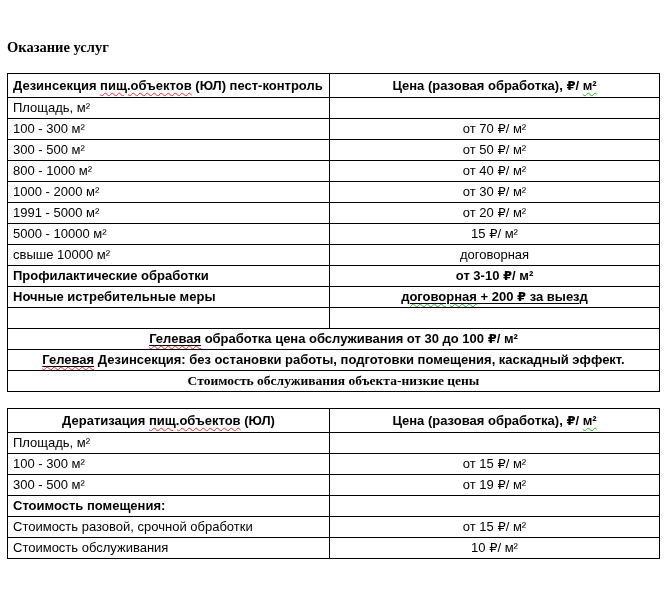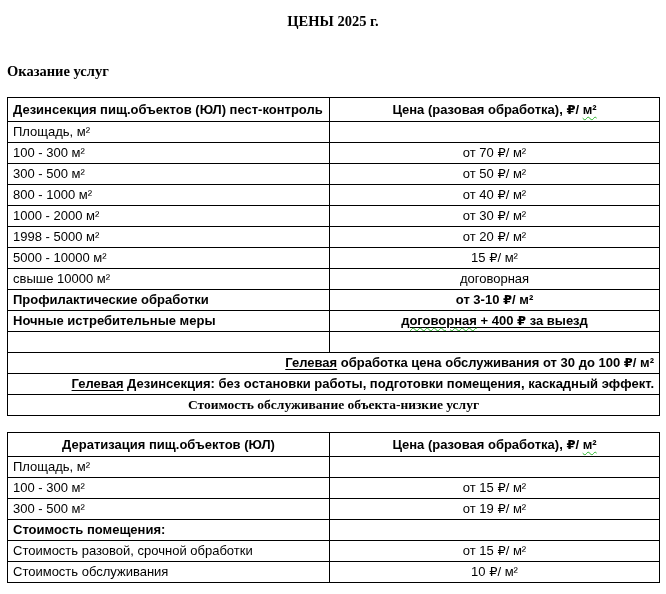--- a/index.html
+++ b/index.html
@@ -46,28 +46,29 @@
     height: 16px;
     padding: 2px 5px;
     vertical-align: middle;
     overflow: hidden;
     white-space: nowrap;
   }
   td.hdr { font-weight: bold; height: 19px; }
   td.left   { text-align: left; }
   td.center { text-align: center; }
   td.bold   { font-weight: bold; }
-  td.merged { text-align: right; font-weight: bold; }
+  td.merged { text-align: center; font-weight: bold; }
   td.serif-note {
     font-family: "Liberation Serif", "DejaVu Serif", serif;
     font-weight: bold;
     text-align: center;
     font-size: 13.5px;
   }
   .sp-red {
+    text-decoration: underline;
     text-decoration-style: wavy;
     text-decoration-color: #ff2a2a;
     text-decoration-thickness: 1px;
     text-underline-offset: 2px;
   }
   .sp-green {
     text-decoration: underline;
     text-decoration-style: wavy;
     text-decoration-color: #2ab52a;
     text-decoration-thickness: 1px;
@@ -80,21 +81,20 @@
     text-decoration-color: #000;
     text-decoration-thickness: 1px;
     text-underline-offset: 2px;
   }
 </style>
 </head>
 <body>
 
 <div class="doc">
 
-  <div class="title">ЦЕНЫ 2025 г.</div>
   <div class="subtitle">Оказание услуг</div>
 
   <table class="price-table t1">
     <colgroup>
         <col class="c1">
         <col class="c2">
       </colgroup>
     <tbody>
       <tr>
         <td class="hdr left"><span>Дезинсекция </span><span class="sp-red">пищ.объектов</span><span> (ЮЛ) пест-контроль</span></td>
@@ -114,51 +114,51 @@
       </tr>
       <tr>
         <td class="left">800 - 1000 м²</td>
         <td class="center">от 40 ₽/ м²</td>
       </tr>
       <tr>
         <td class="left">1000 - 2000 м²</td>
         <td class="center">от 30 ₽/ м²</td>
       </tr>
       <tr>
-        <td class="left">1998 - 5000 м²</td>
+        <td class="left">1991 - 5000 м²</td>
         <td class="center">от 20 ₽/ м²</td>
       </tr>
       <tr>
         <td class="left">5000 - 10000 м²</td>
         <td class="center">15 ₽/ м²</td>
       </tr>
       <tr>
         <td class="left">свыше 10000 м²</td>
         <td class="center">договорная</td>
       </tr>
       <tr>
         <td class="left bold">Профилактические обработки</td>
         <td class="center bold">от 3-10 ₽/ м²</td>
       </tr>
       <tr>
         <td class="left bold">Ночные истребительные меры</td>
-        <td class="center bold"><span class="u"><span class="sp-green">договорная</span><span> + 400 ₽ за выезд</span></span></td>
+        <td class="center bold"><span class="u"><span class="sp-green">договорная</span><span> + 200 ₽ за выезд</span></span></td>
       </tr>
       <tr>
         <td class="left"></td>
         <td class="center"></td>
       </tr>
       <tr>
         <td class="merged" colspan="2"><span class="u"><span class="sp-red">Гелевая</span></span><span> обработка цена обслуживания от 30 до 100 ₽/ м²</span></td>
       </tr>
       <tr>
         <td class="merged" colspan="2"><span class="u"><span class="sp-red">Гелевая</span></span><span> Дезинсекция: без остановки работы, подготовки помещения, каскадный эффект.</span></td>
       </tr>
       <tr>
-        <td class="serif-note" colspan="2">Стоимость обслуживание объекта-низкие услуг</td>
+        <td class="serif-note" colspan="2">Стоимость обслуживания объекта-низкие цены</td>
       </tr>
     </tbody>
   </table>
 
   <table class="price-table t2">
     <colgroup>
         <col class="c1">
         <col class="c2">
       </colgroup>
     <tbody>

